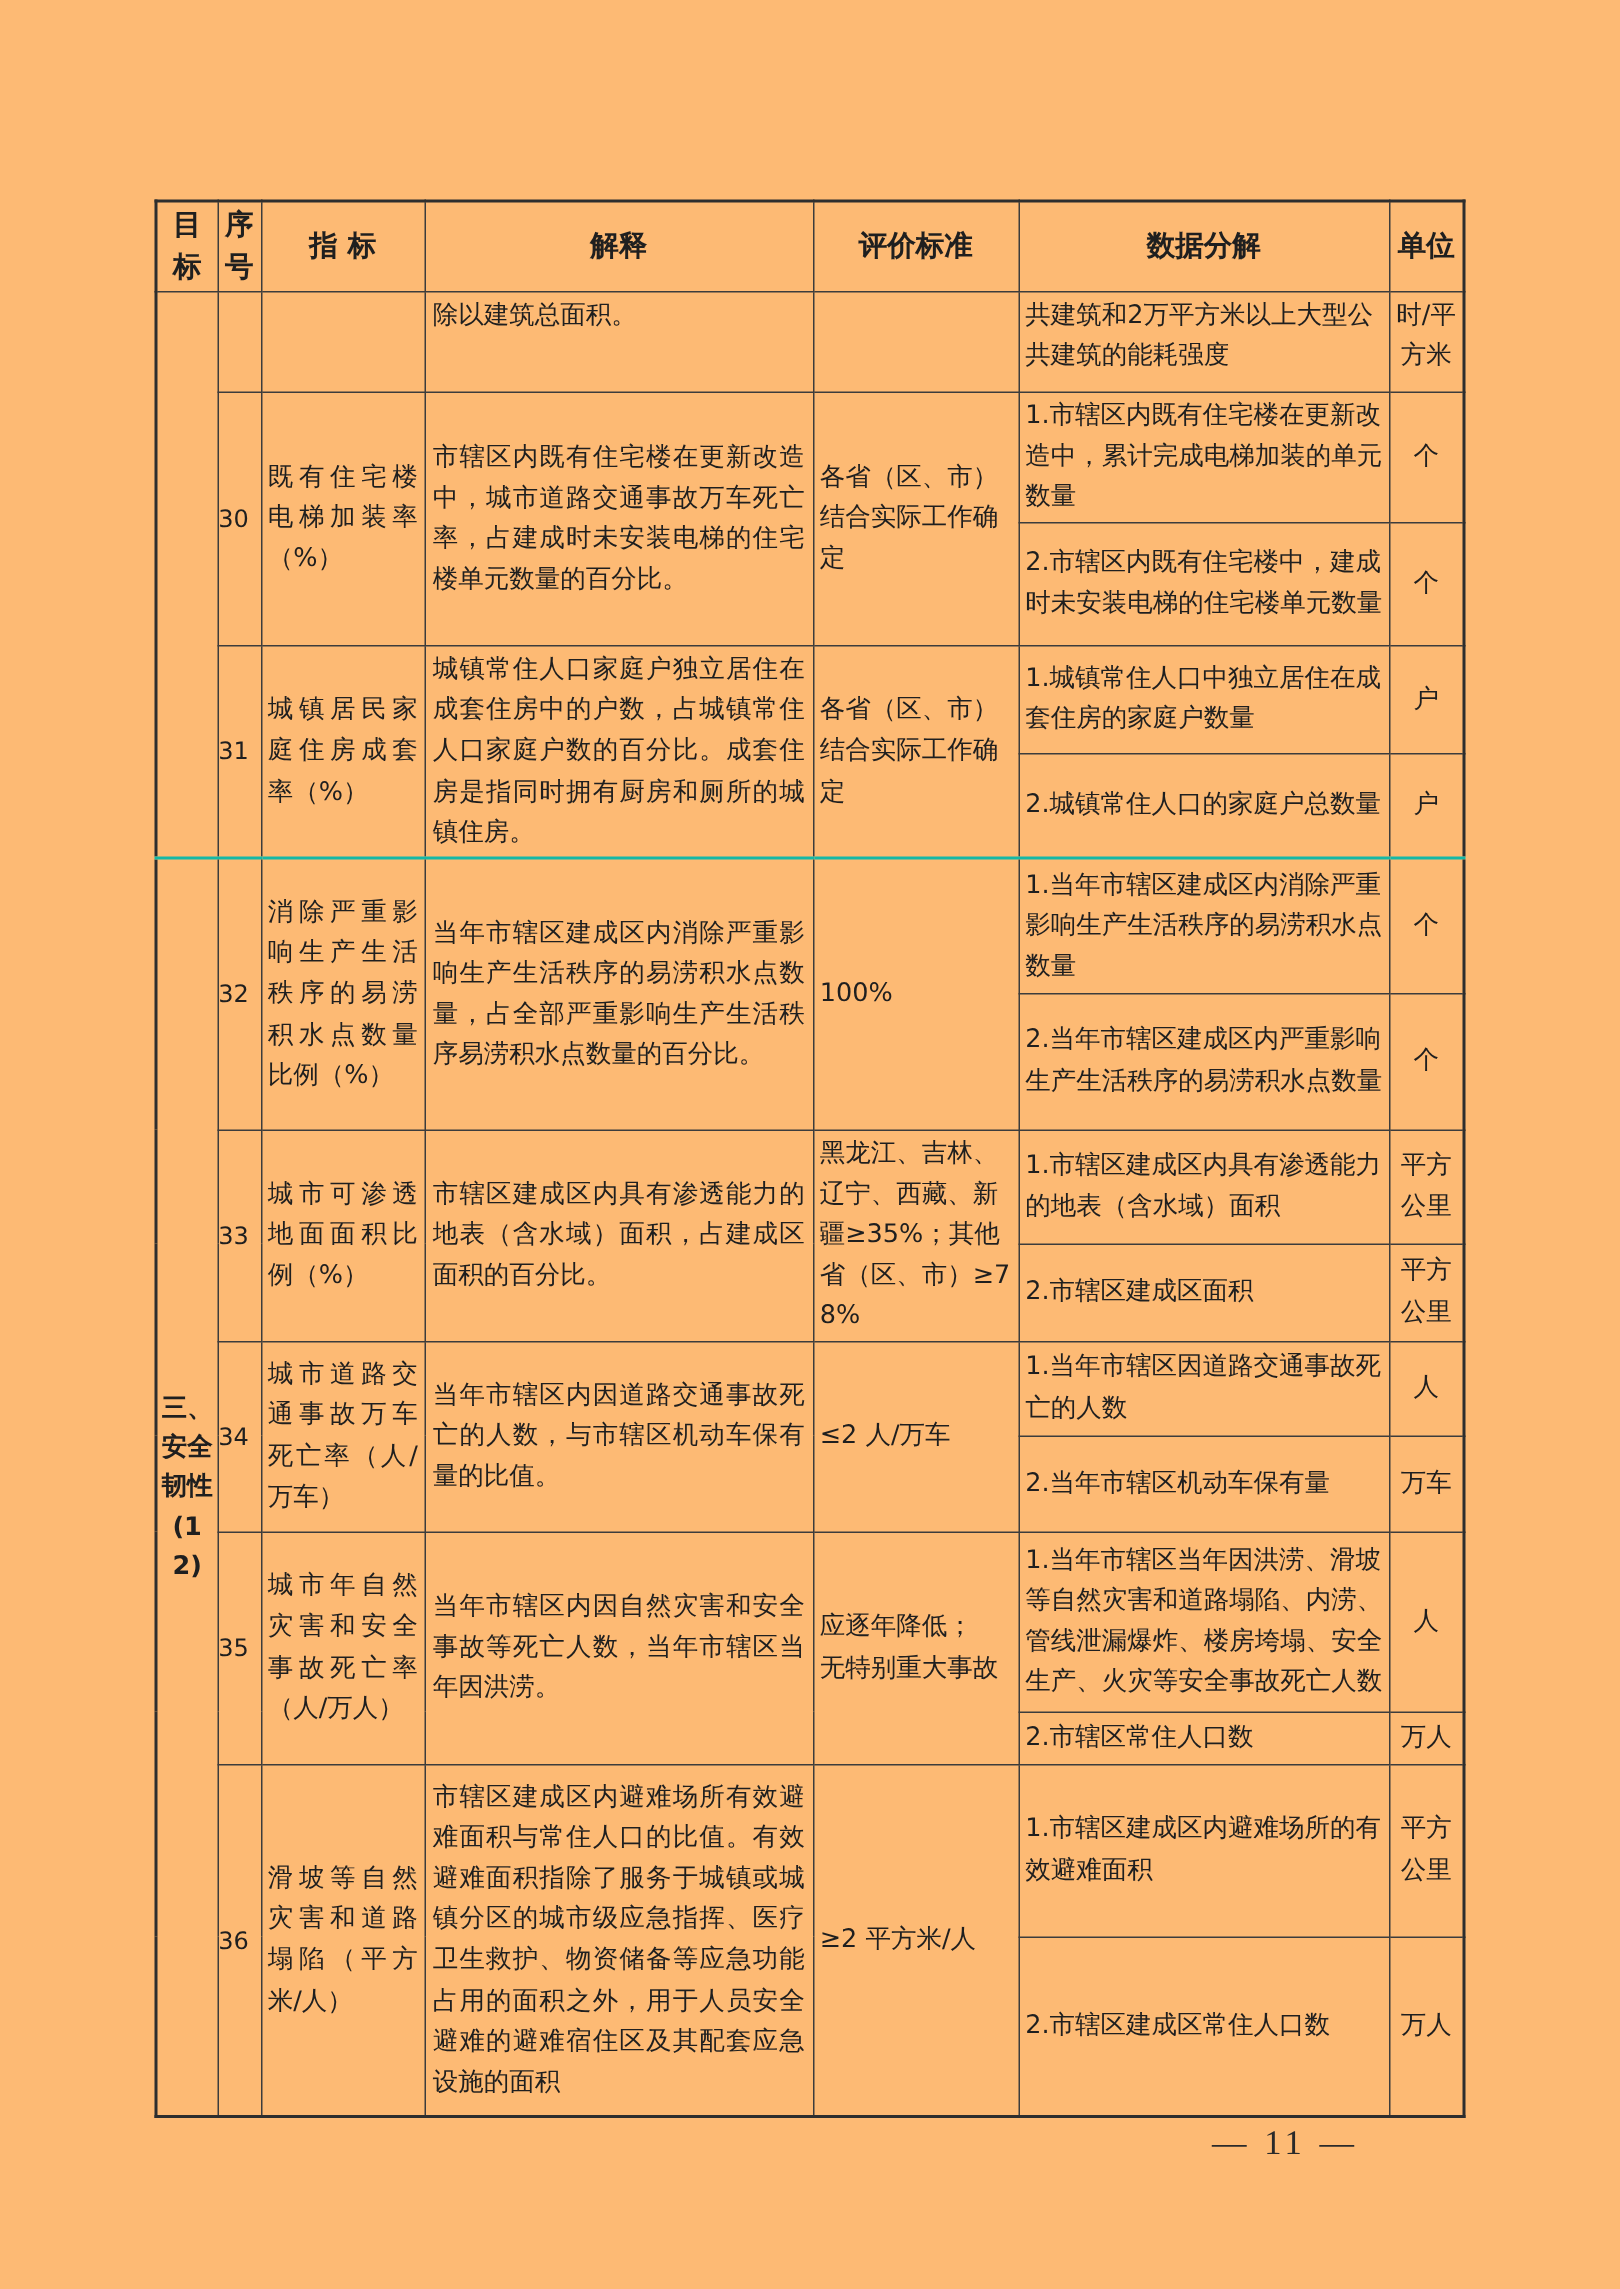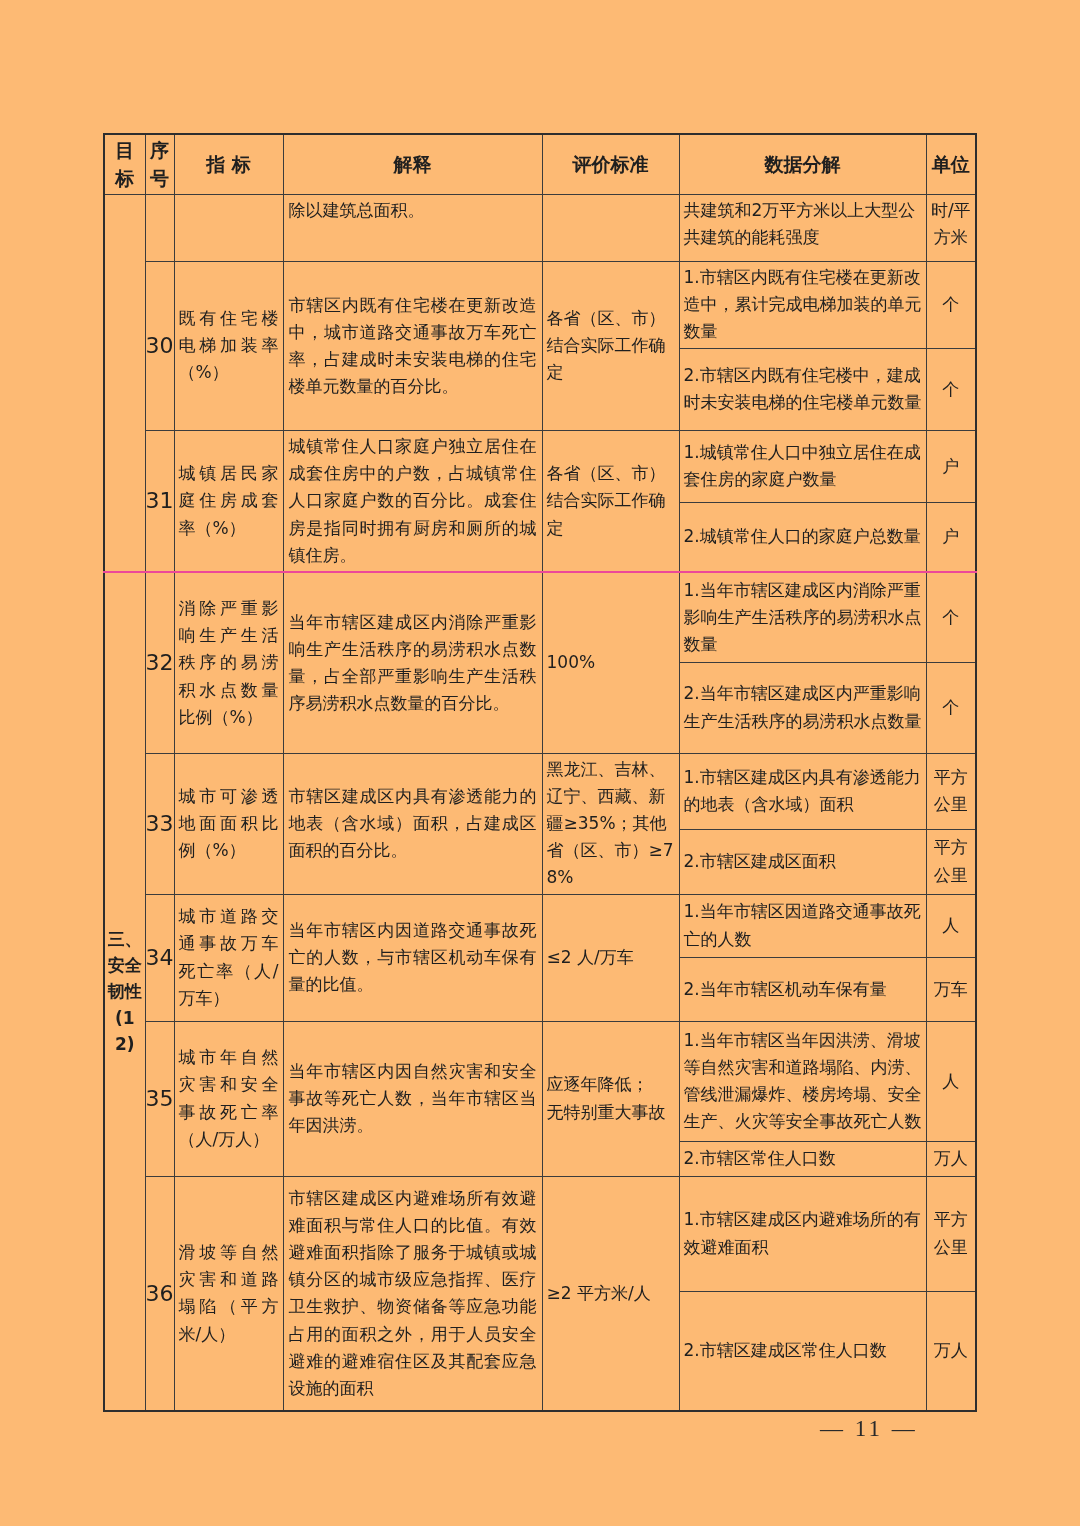--- a/index.html
+++ b/index.html
@@ -35,23 +35,23 @@
     line-height:1.45;
   }
   td.goal{
     font-weight:bold;
     text-align:center;
     white-space:pre-line;
     padding:2px 1px;
     line-height:1.55;
   }
   td.no{
-    text-align:center;
+    text-align:left;
     padding:2px 0;
-    font-size:22px;
+    font-size:16px;
   }
   td.indicator{
     text-align:justify;
     padding:2px 4px;
   }
   td.explanation{
     text-align:justify;
     padding:2px 5px;
   }
   td.standard{
@@ -59,34 +59,33 @@
     padding:2px 4px;
   }
   td.breakdown{
     padding:2px 4px;
   }
   td.unit{
     text-align:center;
     padding:2px 2px;
   }
   tr.section-start td{
-    border-top:2px solid #ec4899;
+    border-top:2px solid #14b8a6;
   }
   tr.continuation td{
     vertical-align:top;
   }
   .page-number{
     position:absolute;
     top:1416px;left:808px;
     font-family:"Liberation Serif","DejaVu Serif",serif;
     font-size:23px;
     color:#2a2a2a;
     letter-spacing:3px;
     white-space:nowrap;
-    margin-left:12px;
   }
 </style>
 </head>
 <body>
 
 <div class="page">
 
   <table class="indicator-table">
     <colgroup>
       <col style="width:41px">

